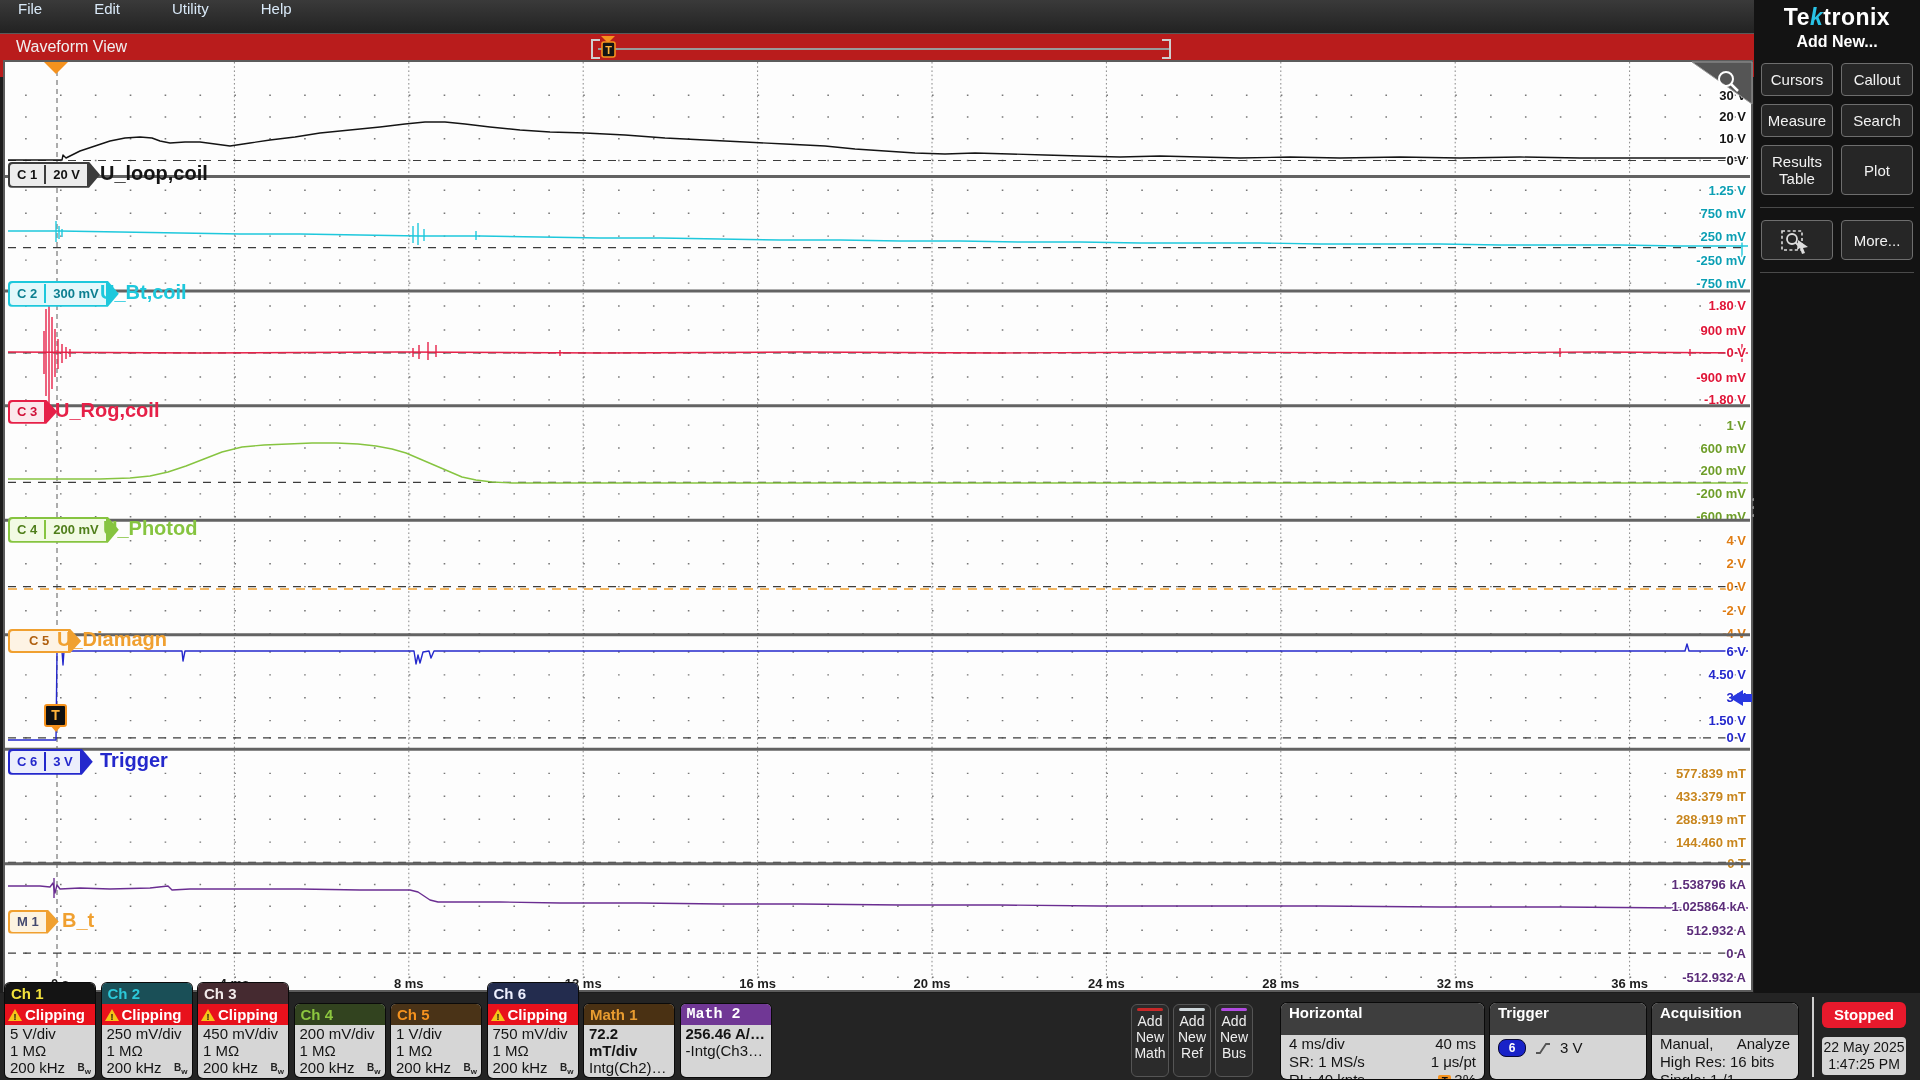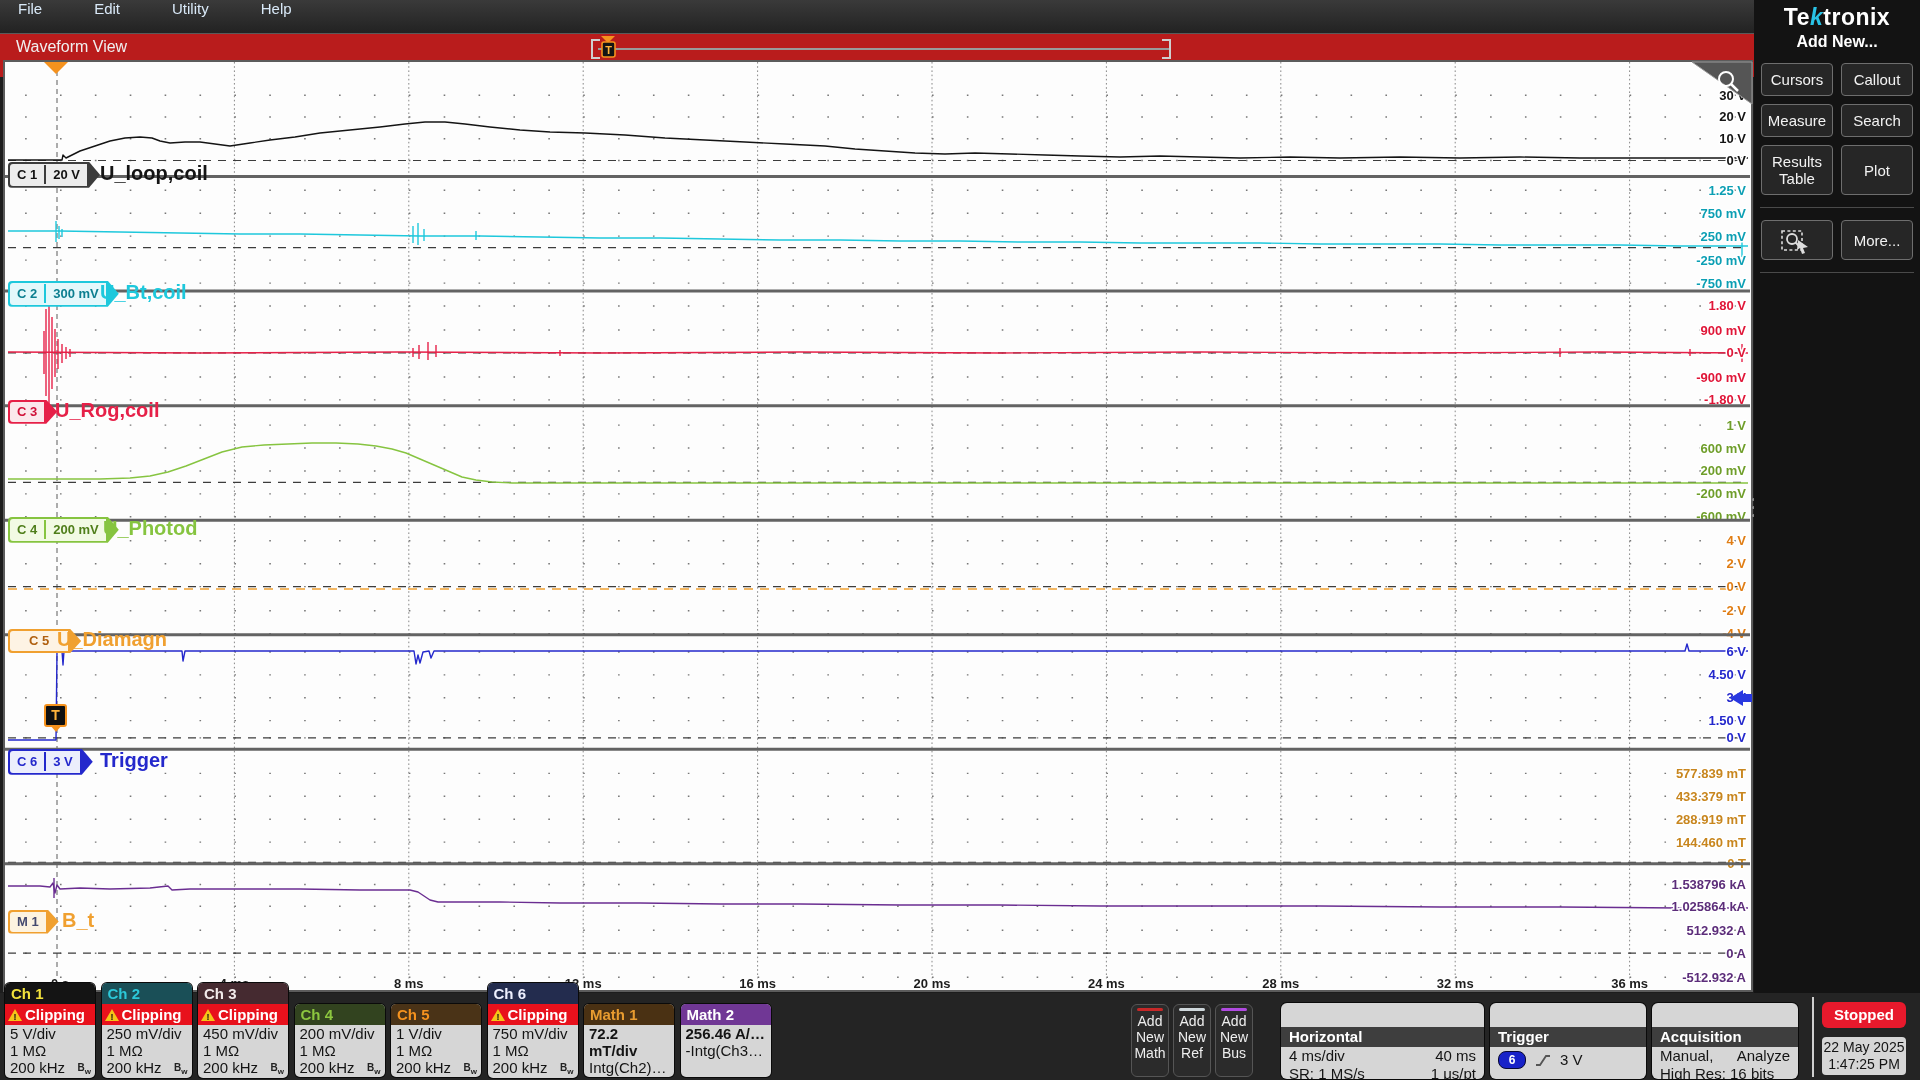--- a/index.html
+++ b/index.html
@@ -41,21 +41,21 @@
   .bbadge{position:absolute;width:90px;border-radius:5px;overflow:hidden;background:#d6d6d6;box-shadow:0 0 0 1px #0a0a0a;}
   .bhead{height:21px;font-size:15px;font-weight:bold;padding-left:6px;line-height:21px;}
   .bclip{height:21px;background:#e8111c;color:#fff;font-weight:bold;font-size:15px;display:flex;align-items:center;gap:3px;padding-left:3px;}
   .brow{font-size:15px;color:#141414;line-height:17px;padding-left:5px;display:flex;justify-content:space-between;padding-right:4px;}
   .brow.bold{font-weight:bold;}
   .bw{font-size:10px;font-weight:bold;color:#222;}
   .bw sub{font-size:8px;}
   .anbtn{position:absolute;top:11px;width:38px;height:73px;background:#2b2b2b;border:1px solid #555;border-radius:6px;box-sizing:border-box;color:#eee;font-size:14px;text-align:center;white-space:pre-line;line-height:16px;padding-top:8px;}
   .anbtn .strip{position:absolute;left:5px;right:5px;top:3px;height:3px;border-radius:2px;}
   .bpanel{position:absolute;top:10px;height:76px;background:#d6d6d6;border-radius:6px;overflow:hidden;box-shadow:0 0 0 1px #0a0a0a;}
-  .bphead{height:20px;background:#3e3e3e;color:#fff;font-size:15px;font-weight:bold;padding-left:8px;line-height:20px;margin-top:24px;}
+  .bphead{height:32px;background:#3e3e3e;color:#fff;font-size:15px;font-weight:bold;padding-left:8px;line-height:20px;}
   .bprow{font-size:15px;color:#141414;line-height:18px;padding:0 8px;display:flex;justify-content:space-between;align-items:center;}
   .tico{display:inline-block;width:13px;height:13px;background:#f5921e;color:#111;font-size:10px;font-weight:bold;text-align:center;line-height:13px;border-radius:2px;margin-right:3px;}
   .tpill{display:inline-block;width:26px;height:16px;background:#1822c8;border:1.5px solid #0a0a35;border-radius:8px;color:#fff;font-size:12px;font-weight:bold;text-align:center;line-height:16px;}
   #vdiv{position:absolute;left:1812px;top:4px;width:2px;height:80px;background:#cfcfcf;}
   #stopped{position:absolute;left:1822px;top:9px;width:84px;height:26px;background:#e8192c;border-radius:6px;color:#fff;font-weight:bold;font-size:15px;text-align:center;line-height:26px;}
   #datetime{position:absolute;left:1822px;top:44px;width:84px;background:#d6d6d6;border-radius:4px;color:#141414;font-size:14px;text-align:center;padding:2px 0;line-height:17px;}
 </style>
 </head>
 <body>
 
@@ -456,21 +456,21 @@
         <div class="bbadge" style="left: 584px; top: 11px; height: 73px;">
           <div class="bhead" style="background: rgb(74, 49, 19); color: rgb(232, 156, 48);">Math 1</div>
           <div class="brow bold">
             <span>72.2 mT/div</span>
           </div>
           <div class="brow">
             <span>Intg(Ch2)…</span>
           </div>
         </div>
         <div class="bbadge" style="left: 680.5px; top: 11px; height: 73px;">
-          <div class="bhead" style="background: rgb(112, 55, 149); color: rgb(255, 255, 255);">Math 2</div>
+          <div class="bhead" style="background: rgb(112, 55, 149); color: rgb(255, 255, 255); font-family: Liberation Mono, monospace;">Math 2</div>
           <div class="brow bold">
             <span>256.46 A/…</span>
           </div>
           <div class="brow">
             <span>-Intg(Ch3…</span>
           </div>
         </div>
       </div>
     <div id="addnew-slots">
         <div class="anbtn" style="left: 1131px;">Add

